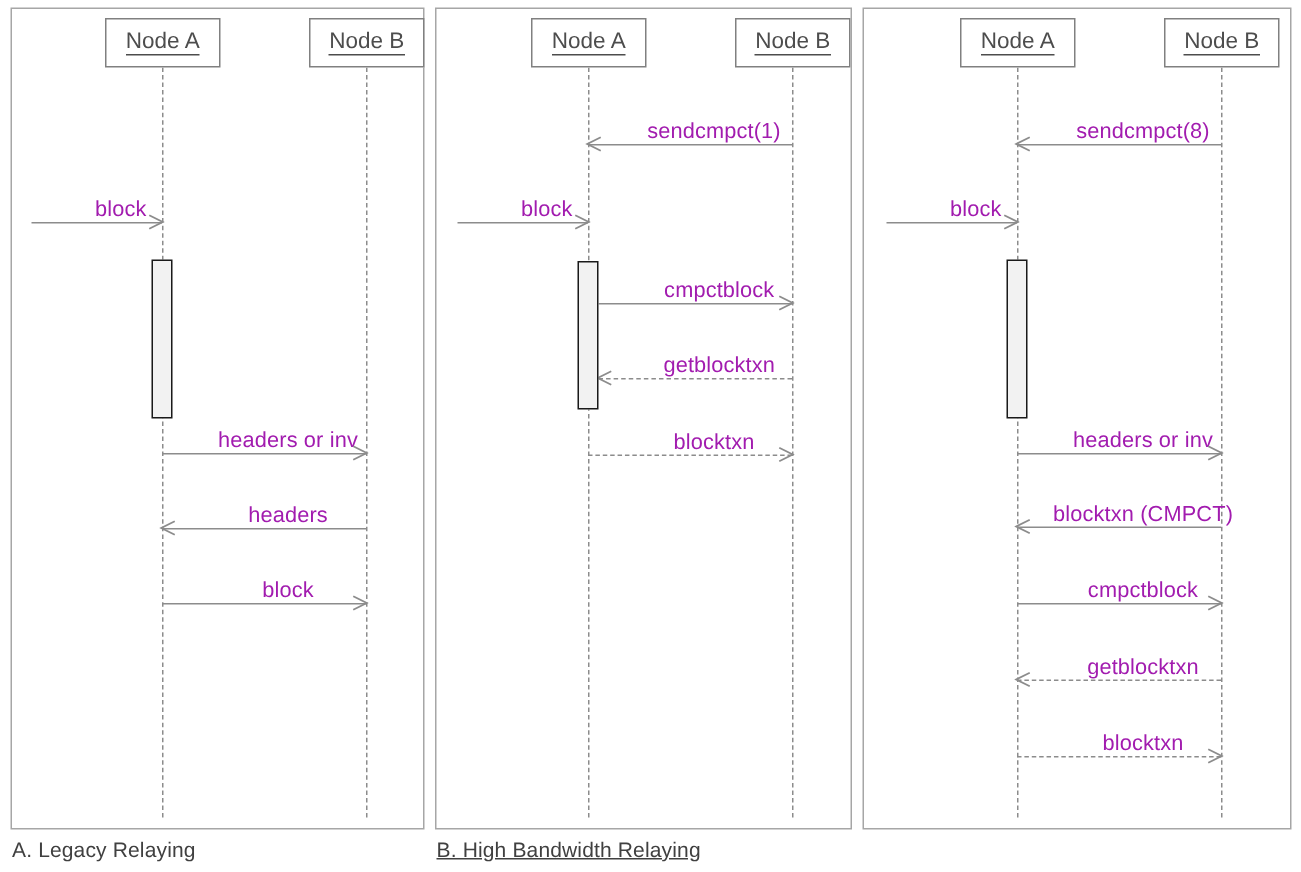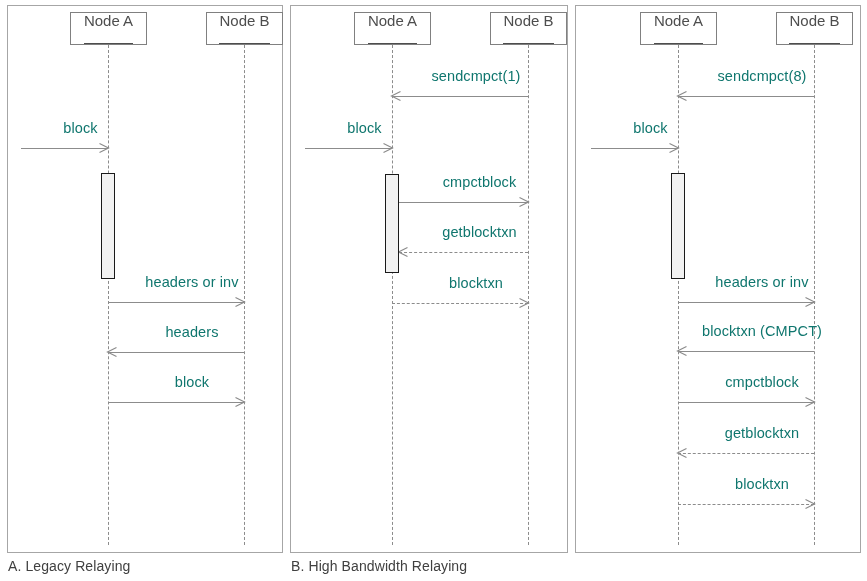--- a/index.html
+++ b/index.html
@@ -37,31 +37,32 @@
 
   .caption {
     position: absolute;
     top: 558px;
     font-size: 14px;
     color: #404040;
     white-space: nowrap;
     letter-spacing: 0.1px;
   }
   #caption-a { left: 8px; }
-  #caption-b { left: 291px; }
+  #caption-b { left: 291px; text-decoration: underline; }
   #caption-c { left: 576px; }
 
   
   .node-box {
     position: absolute;
     height: 33px;
     border: 1px solid #808080;
     box-sizing: border-box;
     background: #ffffff;
     display: flex;
+    align-items: center;
     justify-content: center;
     z-index: 4;
   }
   .node-label {
     font-size: 15px;
     color: #4d4d4d;
     border-bottom: 1.2px solid #4d4d4d;
     line-height: 1.05;
     padding-bottom: 1px;
     white-space: nowrap;
@@ -106,25 +107,25 @@
     position: absolute;
     top: -5px;
     width: 10px;
     height: 10px;
   }
   .msg.right .head { right: -1px; }
   .msg.left  .head { left: -1px; }
   .msg .head svg { display: block; overflow: visible; }
   .msg .label {
     position: absolute;
-    bottom: 12px;
+    bottom: 0;
     width: 100%;
     text-align: center;
     font-size: 14.5px;
-    color: #0f766e;
+    color: #a21caf;
     white-space: nowrap;
     letter-spacing: 0.1px;
     padding-left: 16px;
   }
 </style>
 </head>
 <body>
 
 <div id="figure">
 

